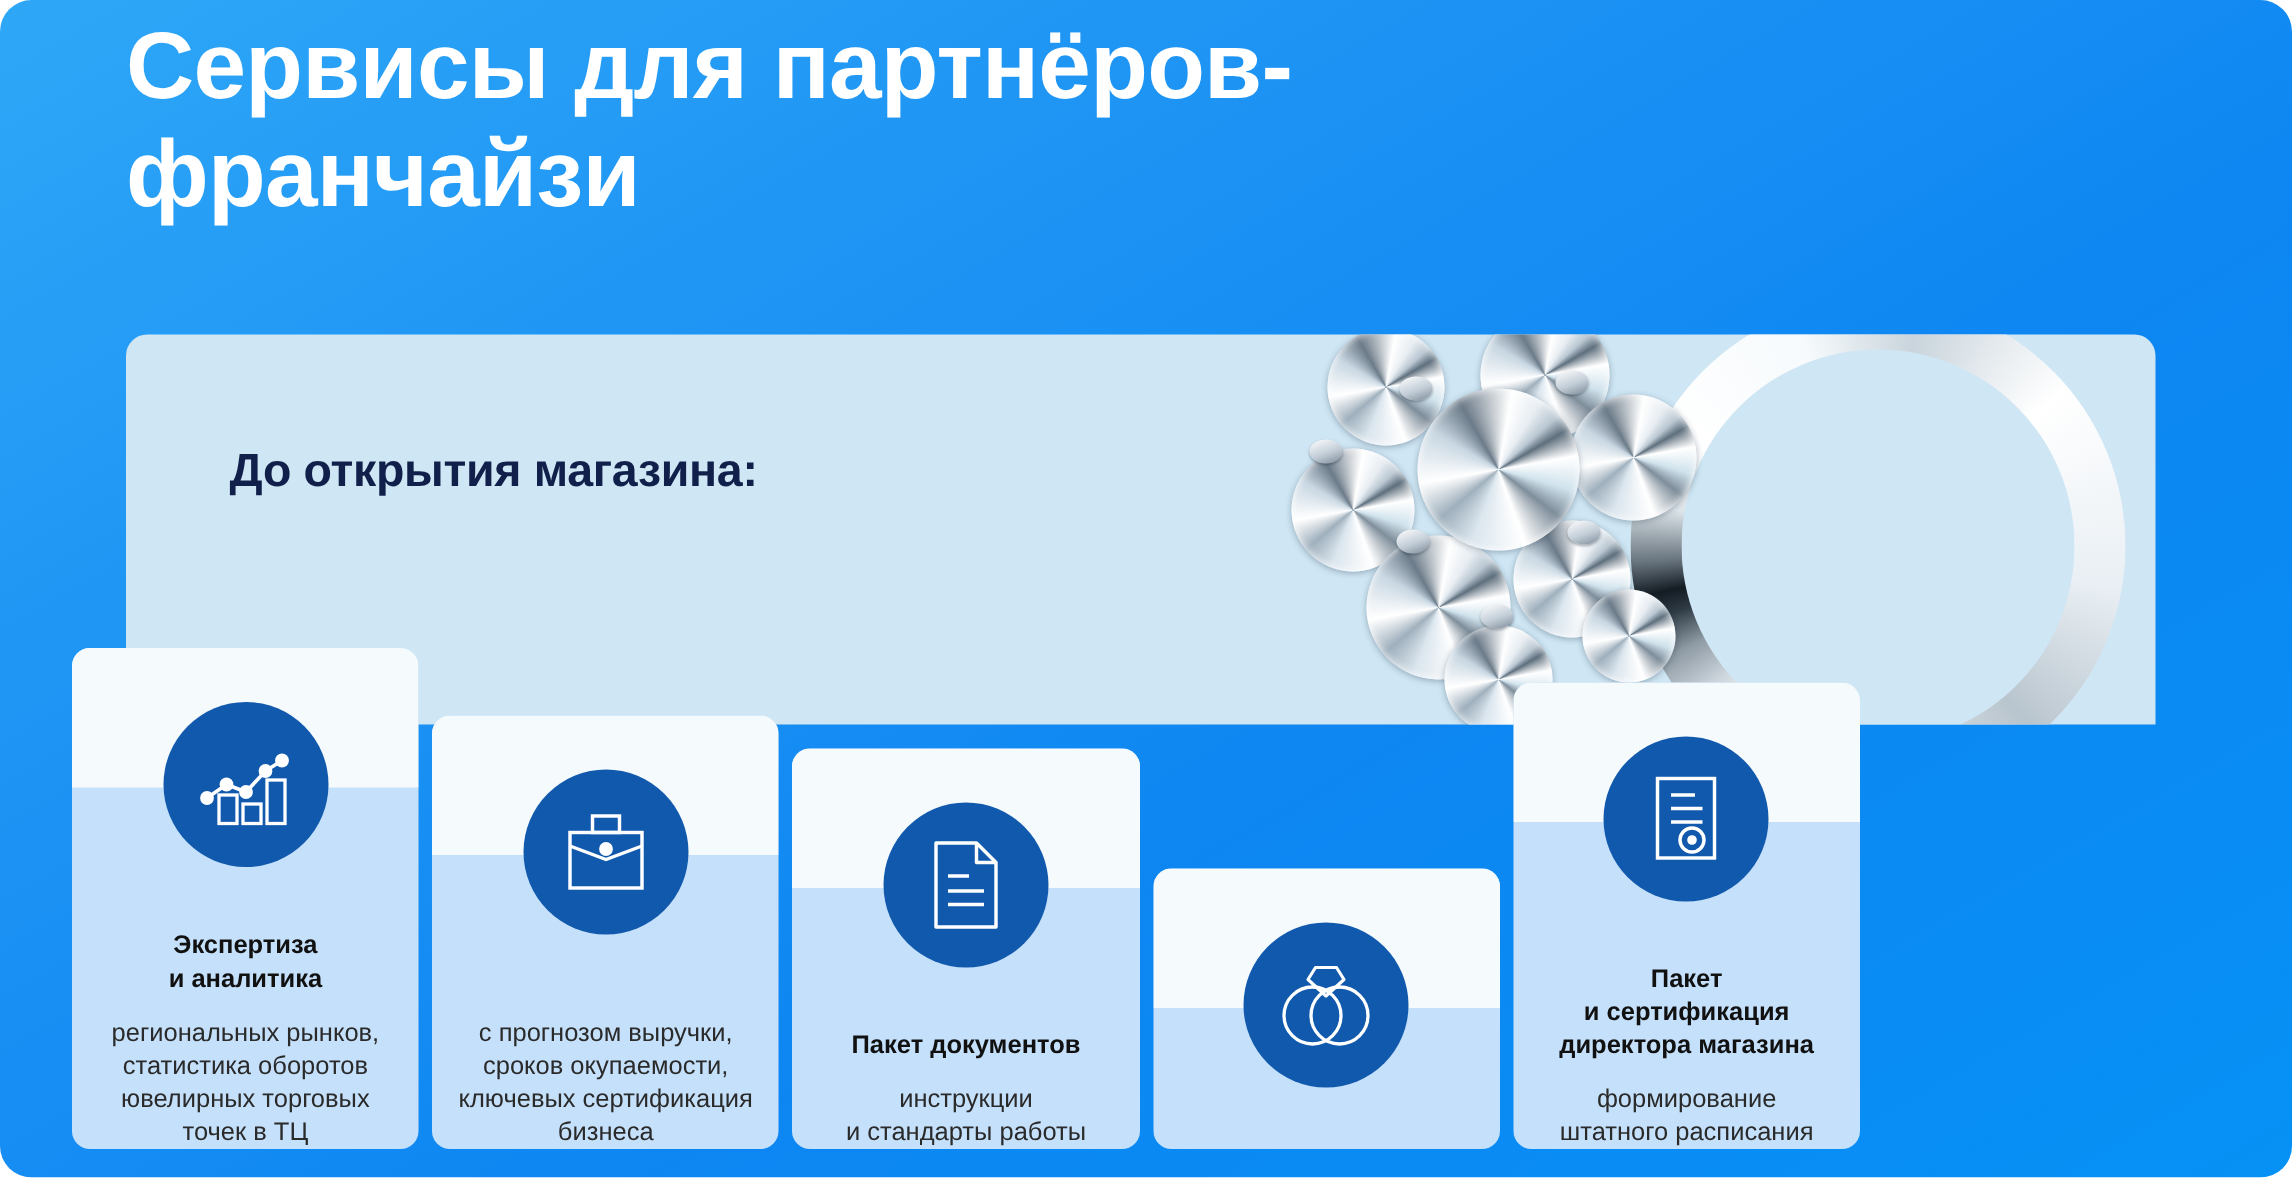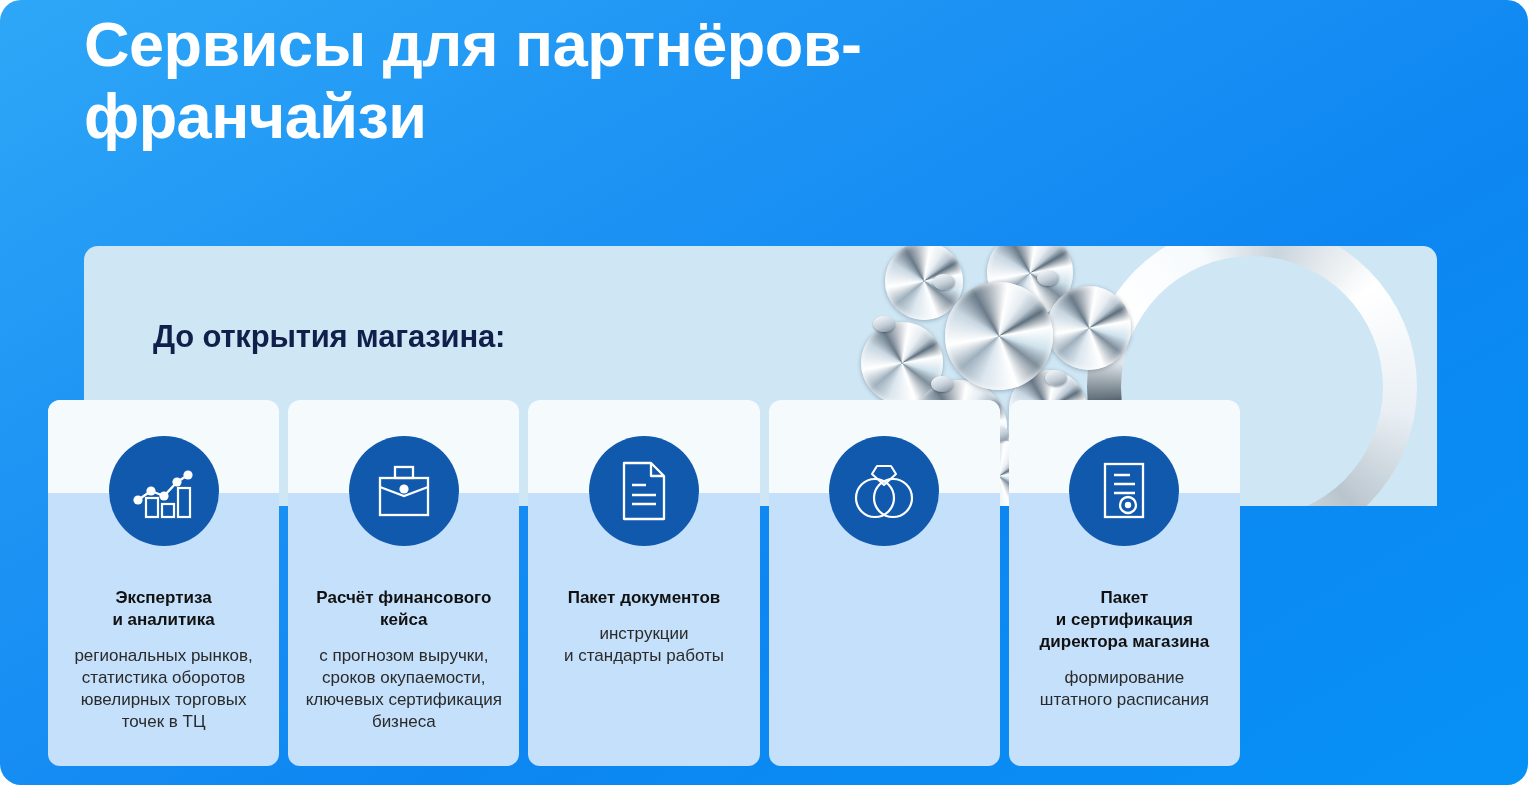--- a/index.html
+++ b/index.html
@@ -30,21 +30,21 @@
     font-weight: bold;
     line-height: 1.15;
     letter-spacing: -0.5px;
     white-space: pre-line;
   }
 
   
   .panel {
     position: absolute;
     left: 84px;
-    top: 246px;
+    top: 223px;
     width: 1353px;
     height: 260px;
     background: #cfe6f4;
     border-radius: 14px 14px 0 0;
     overflow: hidden;
     text-align: center;
   }
   .panel-title {
     position: absolute;
     left: 69px;
@@ -120,20 +120,21 @@
 
   
   .cards {
     position: absolute;
     left: 48px;
     top: 400px;
     width: 1192px;
     height: 366px;
     display: flex;
     gap: 9px;
+    align-items: flex-end;
   }
   .card {
     position: relative;
     flex: 1 1 0;
     border-radius: 12px;
     overflow: hidden;
     background: #c5e0fa;
   }
   
   .card::before {
@@ -249,22 +250,20 @@
       <div class="card-inner">
         <div class="icon-circle">
           <svg width="64" height="60" viewBox="0 0 64 60" fill="none">
             <rect x="23" y="6" width="18" height="11" stroke="#fff" stroke-width="2.3" fill="none"></rect>
             <rect x="8" y="17" width="48" height="37" stroke="#fff" stroke-width="2.3" fill="none"></rect>
             <path d="M8 26 L32 35 L56 26" stroke="#fff" stroke-width="2.3" fill="none"></path>
             <circle cx="32" cy="28" r="4.6" fill="#fff"></circle>
           </svg>
         </div>
         <div class="card-text">
-          <div class="card-title">Расчёт финансового
-кейса</div>
           <div class="card-desc">с прогнозом выручки,
 сроков окупаемости,
 ключевых сертификация
 бизнеса</div>
         </div>
       </div>
     </div>
 
     <div class="card">
       <div class="card-inner">

